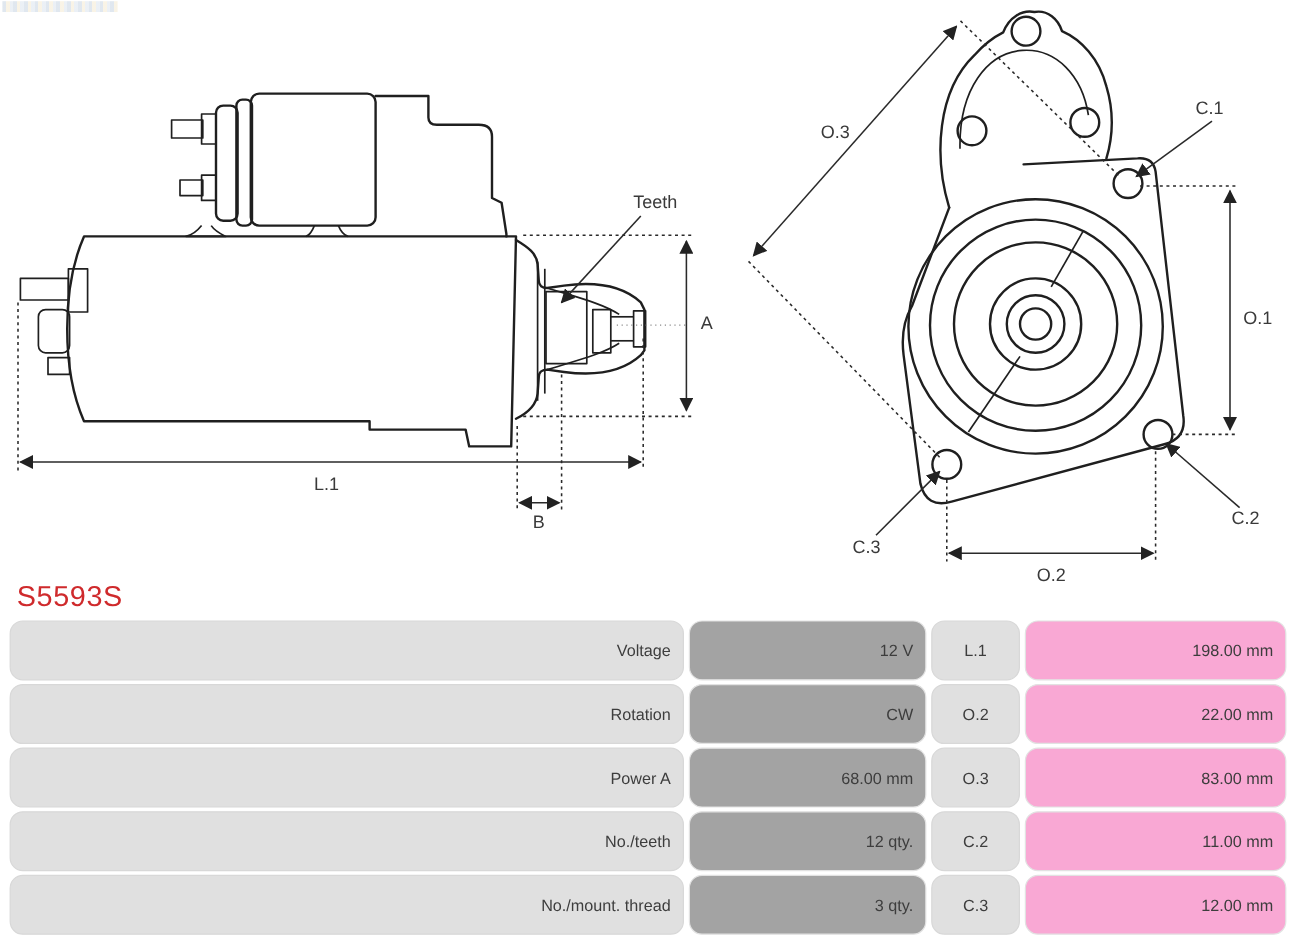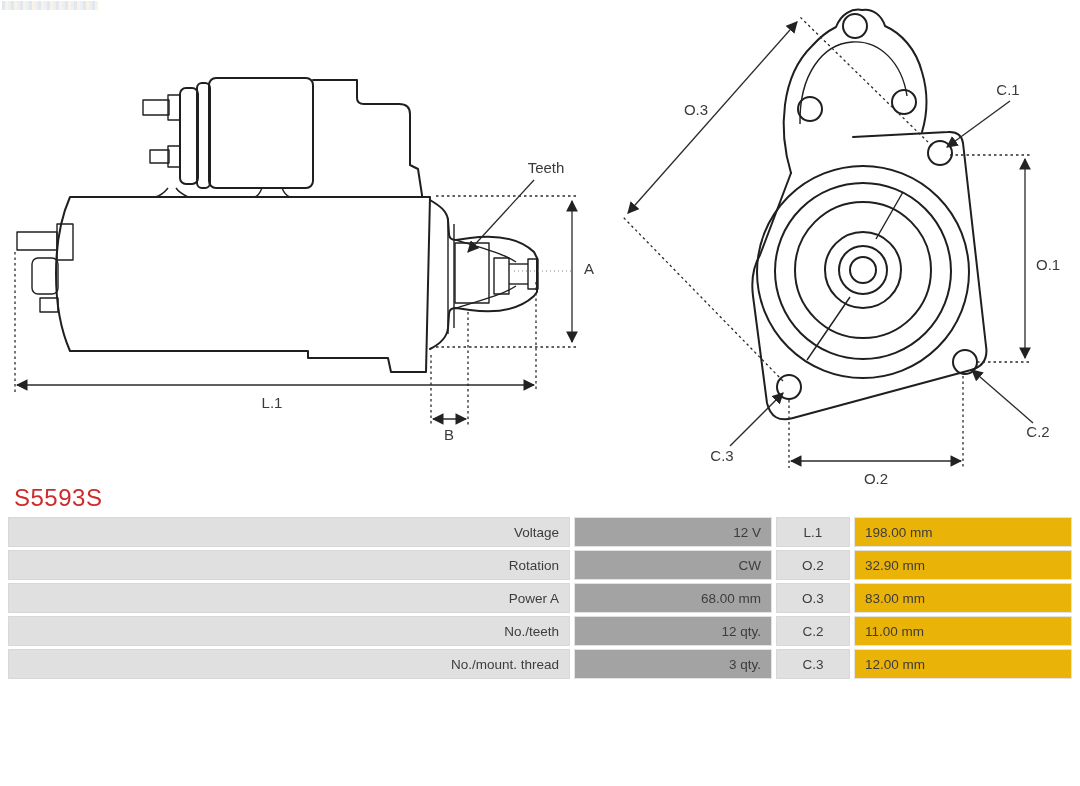--- a/index.html
+++ b/index.html
@@ -11,25 +11,25 @@
   .outline{fill:none;stroke:#1f1f1f;stroke-width:2;stroke-linejoin:round;stroke-linecap:round;}
   .outline-thin{fill:none;stroke:#1f1f1f;stroke-width:1.4;stroke-linejoin:round;}
   .dim{fill:none;stroke:#2a2a2a;stroke-width:1.3;}
   .dotted{fill:none;stroke:#2a2a2a;stroke-width:1.3;stroke-dasharray:2.5 3;}
   .axis{fill:none;stroke:#8a8a8a;stroke-width:1;stroke-dasharray:1 3;}
   .dim-text{font-family:"Liberation Sans",sans-serif;font-size:15px;fill:#3a3a3a;}
   .part-number{position:absolute;left:14px;top:484px;font-size:24px;font-weight:400;
         color:#cf2a2c;letter-spacing:.5px;}
   .spec-table{position:absolute;left:4px;top:514px;border-collapse:separate;border-spacing:4px 3px;
         table-layout:fixed;width:1064px;font-size:13.5px;color:#3d3d3d;}
-  .spec-table td{height:24px;padding:2px 10px;vertical-align:middle;}
+  .spec-table td{height:24px;padding:12px 10px;vertical-align:middle;border-radius:11px;}
   td.c-label{width:540px;background:#e0e0e0;border:1px solid #d8d8d8;text-align:right;}
   td.c-value{width:176px;background:#a3a3a3;border:1px solid #e2e2e2;text-align:right;}
   td.c-code{width:52px;background:#e0e0e0;border:1px solid #d8d8d8;text-align:center;}
-  td.c-dim{width:196px;background:#eab308;border:1px solid #e2e2e2;text-align:left;}
+  td.c-dim{width:196px;background:#f9a8d4;border:1px solid #e2e2e2;text-align:right;}
 </style>
 </head>
 <body>
 
 <div class="page">
 
   <div class="watermark"></div>
 
   <svg class="drawings" viewBox="0 0 1080 512" xmlns="http://www.w3.org/2000/svg">
     <defs>
@@ -156,21 +156,21 @@
     <tr>
         <td class="c-label">Voltage</td>
         <td class="c-value">12 V</td>
         <td class="c-code">L.1</td>
         <td class="c-dim">198.00 mm</td>
       </tr>
         <tr>
         <td class="c-label">Rotation</td>
         <td class="c-value">CW</td>
         <td class="c-code">O.2</td>
-        <td class="c-dim">32.90 mm</td>
+        <td class="c-dim">22.00 mm</td>
       </tr>
         <tr>
         <td class="c-label">Power A</td>
         <td class="c-value">68.00 mm</td>
         <td class="c-code">O.3</td>
         <td class="c-dim">83.00 mm</td>
       </tr>
         <tr>
         <td class="c-label">No./teeth</td>
         <td class="c-value">12 qty.</td>

